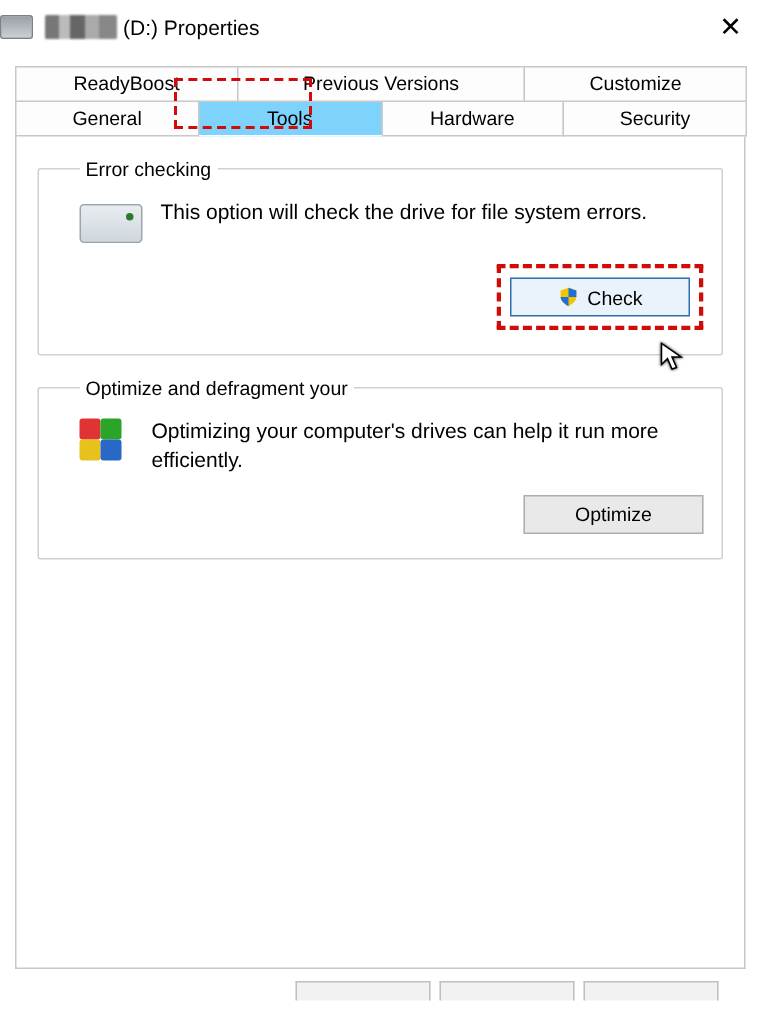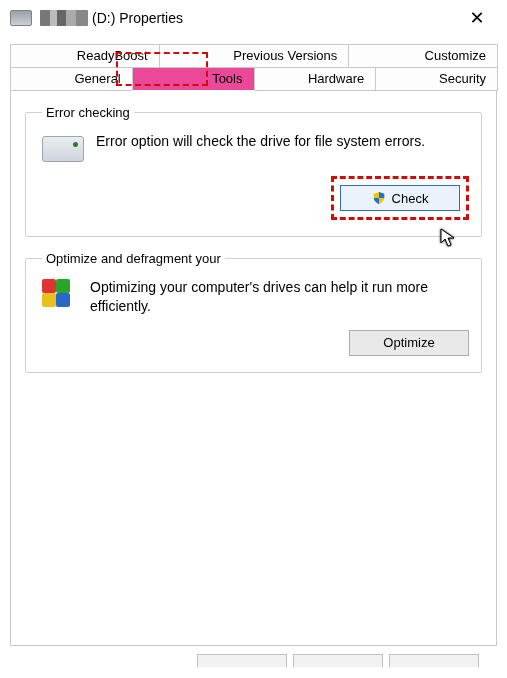--- a/index.html
+++ b/index.html
@@ -14,21 +14,21 @@
     width: 507px;
     height: 678px;
     position: relative;
     background: #fff;
     box-sizing: border-box;
   }
   .titlebar {
     height: 36px;
     display: flex;
     align-items: center;
-    padding: 0 10px;
+    padding: 0 0;
     box-sizing: border-box;
     font-size: 14px;
   }
   .titlebar .drive-glyph {
     width: 20px; height: 14px;
     background: linear-gradient(#9aa0a6, #c9d0d6);
     border: 1px solid #7a8288;
     border-radius: 2px;
     margin-right: 8px;
     position: relative;
@@ -50,32 +50,32 @@
     font-family: sans-serif;
   }
   .tabs-area {
     margin: 8px 10px 0 10px;
   }
   .tab-row {
     display: flex;
   }
   .tab {
     flex: 1;
-    text-align: right;
-    padding: 3px 11px 4px 0;
+    text-align: center;
+    padding: 3px 0 4px 0;
     border: 1px solid #c8c8c8;
     background: #fdfdfd;
     margin-right: -1px;
     font-size: 13px;
     position: relative;
     white-space: nowrap;
   }
   .tab-row.row2 .tab { border-top: none; }
   .tab.active {
-    background: #ec4899;
+    background: #7dd3fc;
     border-bottom: 1px solid #fff;
     z-index: 2;
   }
   .tab-highlight {
     position: absolute;
     border: 2px dashed #d10a0a;
     left: 116px;
     top: 52px;
     width: 88px;
     height: 30px;
@@ -87,21 +87,21 @@
     border-top: none;
     margin: 0 10px;
     padding: 14px 14px 10px 14px;
     height: 555px;
     box-sizing: border-box;
     background:#fff;
   }
   fieldset.group {
     border: 1px solid #d0d0d0;
     border-radius: 2px;
-    padding: 12px 12px 16px 16px;
+    padding: 12px 12px 16px 27px;
     margin: 0 0 14px 0;
     position: relative;
   }
   fieldset.group legend {
     padding: 0 4px;
     font-size: 13px;
   }
   .row {
     display: flex;
     align-items: flex-start;
@@ -221,21 +221,21 @@
   </div>
 
   <div class="tab-highlight"></div>
 
   <div class="tab-content">
 
     <fieldset class="group">
       <legend>Error checking</legend>
       <div class="row">
         <div class="drive-icon"></div>
-        <div class="text">Error option will check the drive for file system errors.</div>
+        <div class="text">This option will check the drive for file system errors.</div>
       </div>
       <div class="btn-row">
         <span class="check-highlight">
           <button class="winbtn primary">
             <span class="shield">
               <svg viewBox="0 0 16 16">
                 <path d="M8 1 L14 3 V8 C14 12 8 15 8 15 C8 15 2 12 2 8 V3 Z" fill="#f5c400"></path>
                 <path d="M8 1 L14 3 V8 L8 8 Z" fill="#1e6fd6"></path>
                 <path d="M8 8 L8 15 C8 15 2 12 2 8 Z" fill="#1e6fd6"></path>
               </svg>

